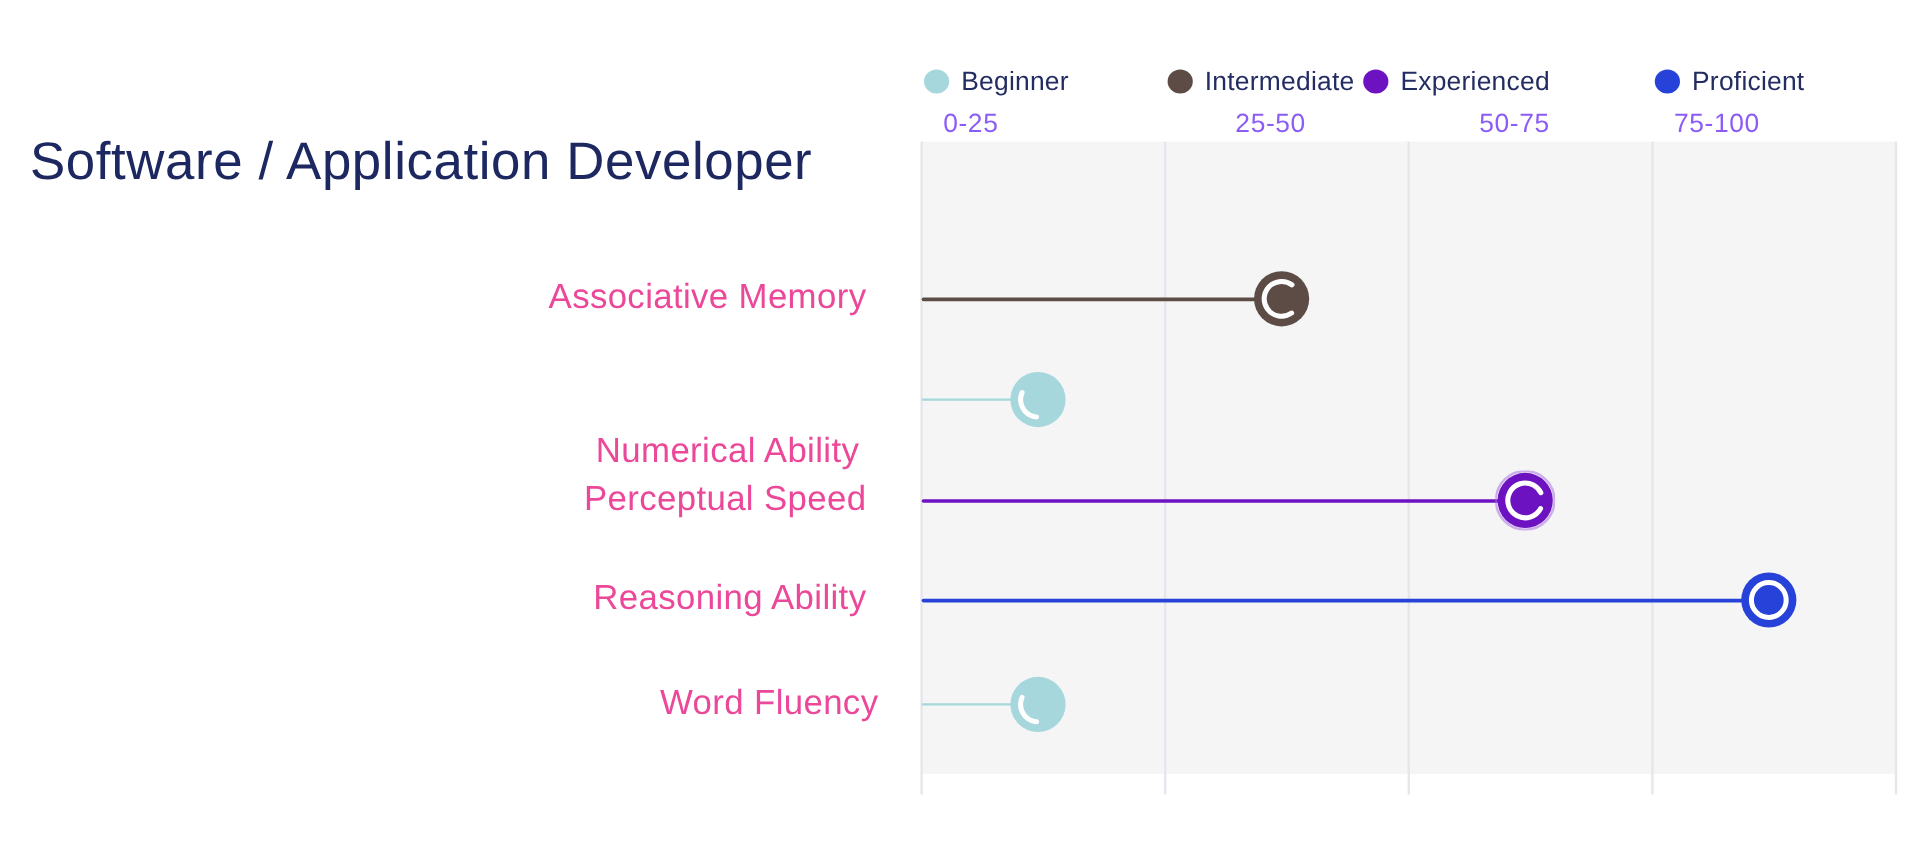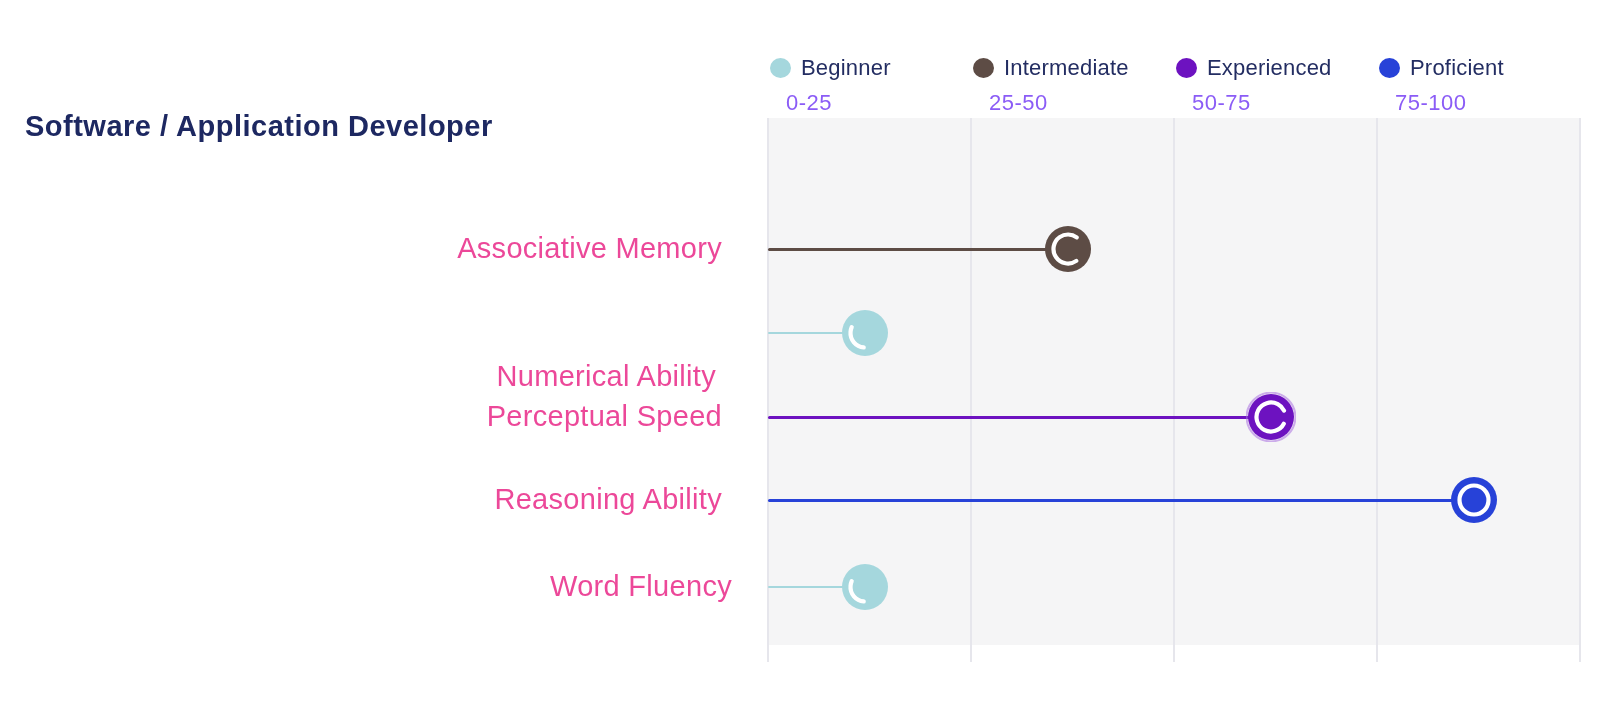--- a/index.html
+++ b/index.html
@@ -7,22 +7,22 @@
     position:relative;
     width:1600px;height:703px;
     background:#ffffff;
     font-family:"Liberation Sans", sans-serif;
     overflow:hidden;
   }
   .page-title{
     position:absolute;
     left:25px;top:110px;
     margin:0;
-    font-size:29px;
-    font-weight:700;
+    font-size:44px;
+    font-weight:400;
     letter-spacing:.5px;
     color:#1d2861;
     white-space:nowrap;
   }
   .legend-group{
     position:absolute;
     top:55px;
     display:flex;
     flex-direction:column;
     gap:9px;
@@ -57,28 +57,28 @@
 <div class="stage">
   <h1 class="page-title">Software / Application Developer</h1>
   <div id="legend">
       <div class="legend-group" style="left: 770px;">
         <div class="legend-top">
           <span class="legend-swatch" style="background: rgb(165, 215, 221);"></span>
           <span class="legend-name">Beginner</span>
         </div>
         <div class="legend-range">0-25</div>
       </div>
-      <div class="legend-group" style="left: 973px;">
+      <div class="legend-group" style="left: 973px; text-align: center;">
         <div class="legend-top">
           <span class="legend-swatch" style="background: rgb(93, 76, 69);"></span>
           <span class="legend-name">Intermediate</span>
         </div>
         <div class="legend-range">25-50</div>
       </div>
-      <div class="legend-group" style="left: 1176px;">
+      <div class="legend-group" style="left: 1136px; align-items: flex-end;">
         <div class="legend-top">
           <span class="legend-swatch" style="background: rgb(109, 18, 192);"></span>
           <span class="legend-name">Experienced</span>
         </div>
         <div class="legend-range">50-75</div>
       </div>
       <div class="legend-group" style="left: 1379px;">
         <div class="legend-top">
           <span class="legend-swatch" style="background: rgb(39, 66, 216);"></span>
           <span class="legend-name">Proficient</span>

